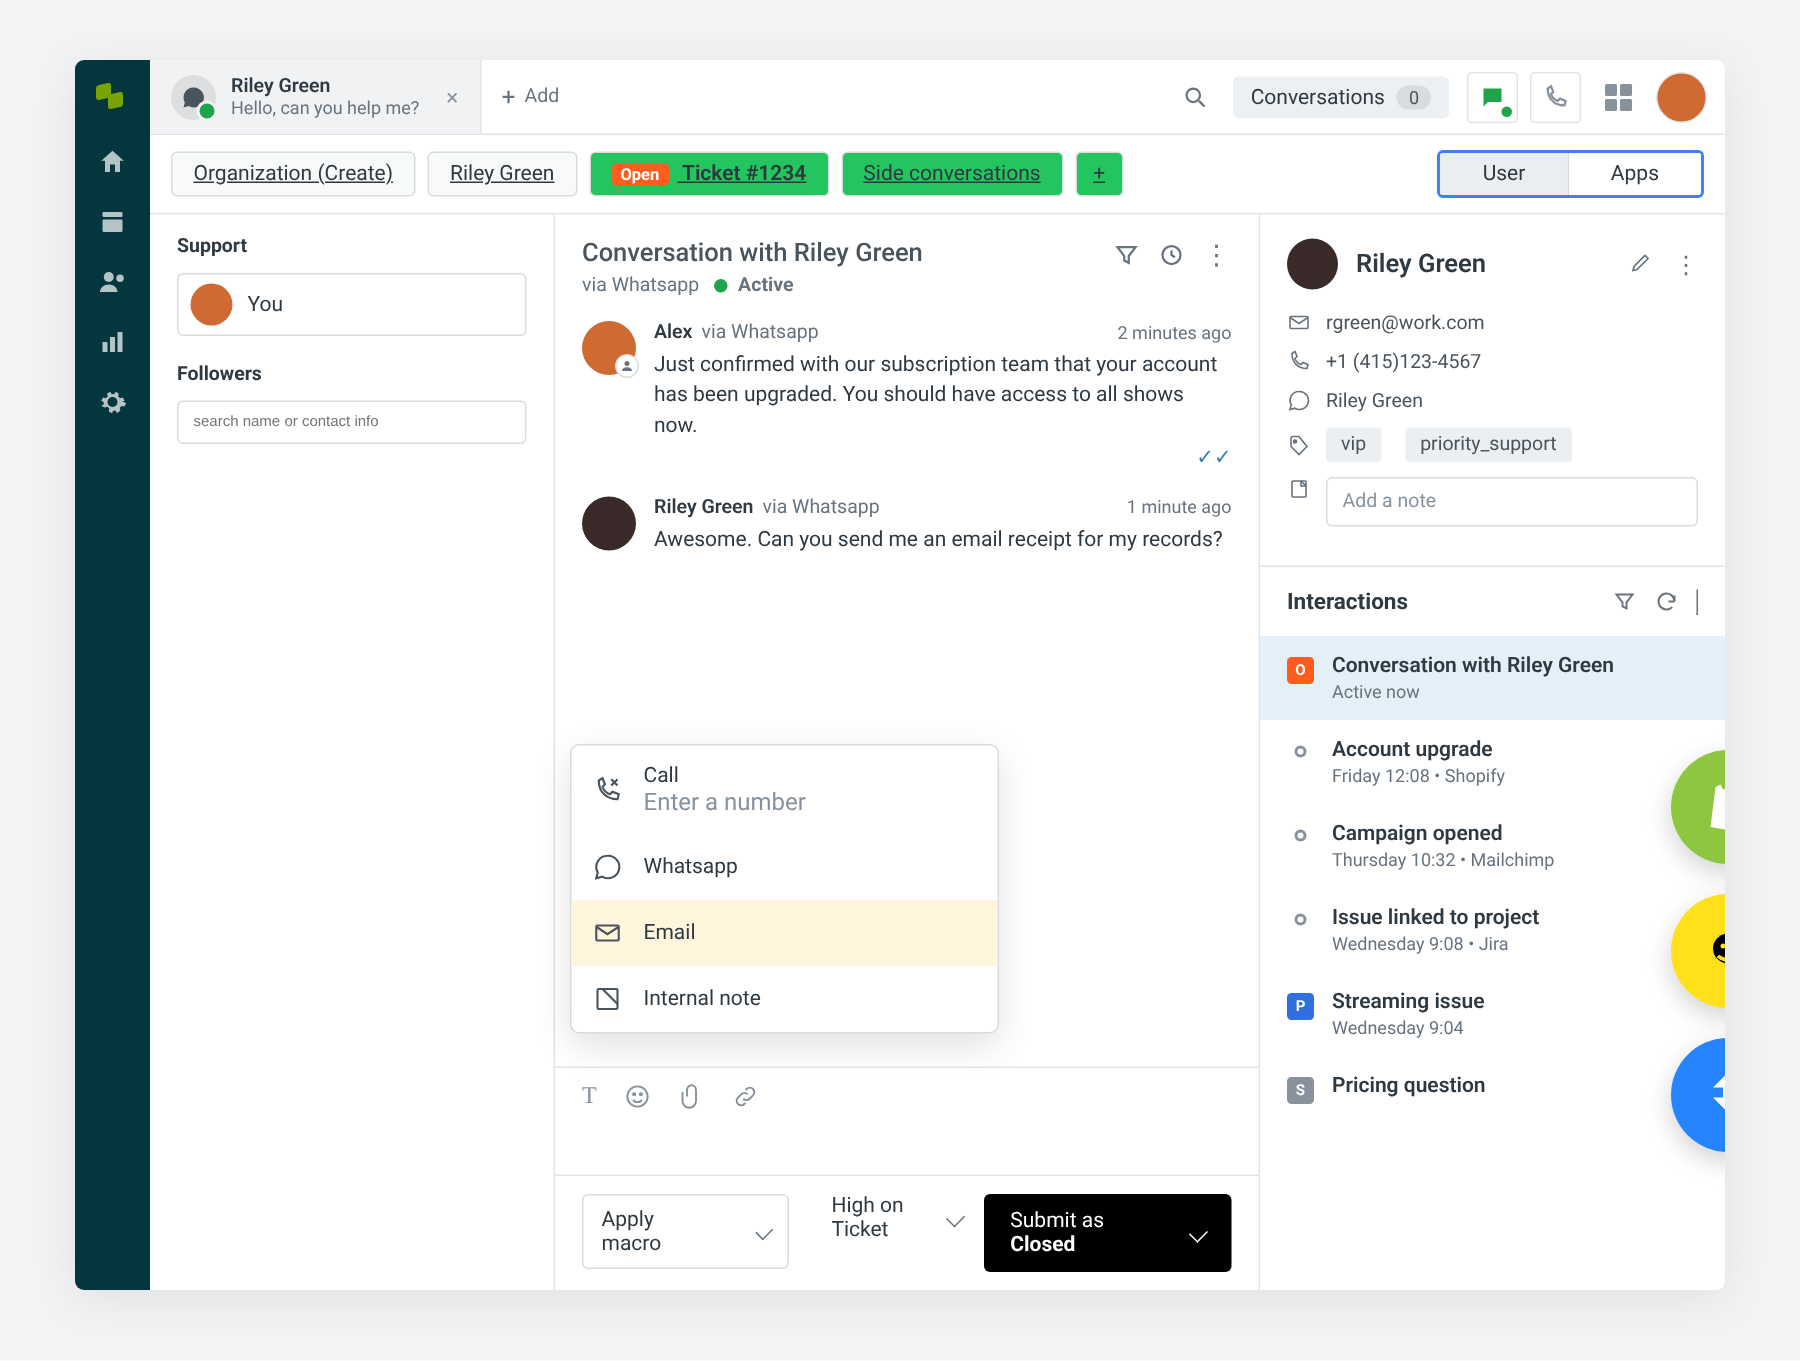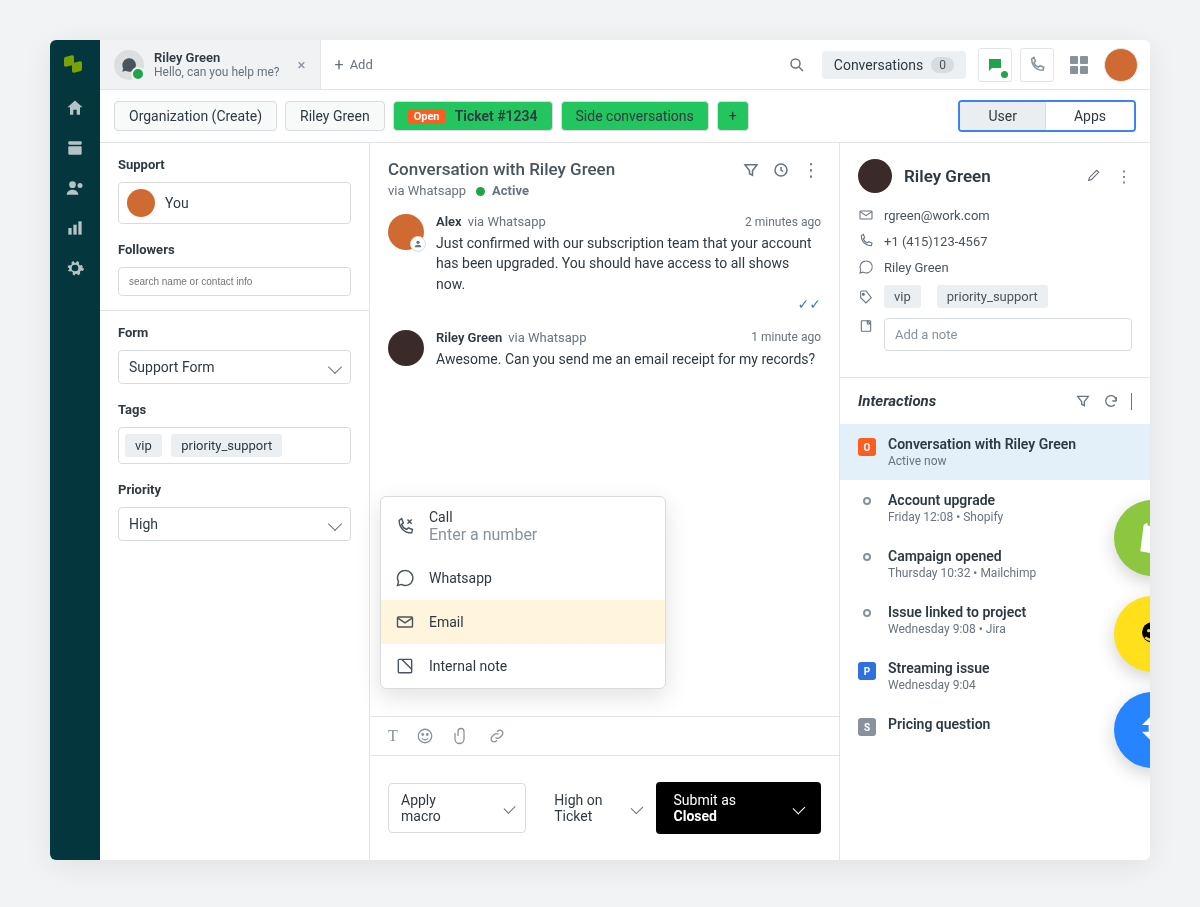--- a/index.html
+++ b/index.html
@@ -106,21 +106,21 @@
 }
 .topbar .grid-ic div {
   width:18px; height:18px; display:grid; grid-template-columns:1fr 1fr; grid-template-rows:1fr 1fr; gap:2px;
 }
 .topbar .grid-ic span { background:#87929d; border-radius:1px; }
 
 
 .tabs-row {
   display:flex; align-items:center; padding:10px 14px; gap:8px; border-bottom:1px solid #e1e5e9;
 }
-.tabs-row .left, .tabs-row .right { display:flex; gap:8px; align-items:flex-start; }
+.tabs-row .left, .tabs-row .right { display:flex; gap:8px; align-items:flex-start;text-decoration:underline; }
 .tabs-row .tab {
   border:1px solid #d8dcde; background:#22c55e; border-radius:4px; padding:6px 14px; font-size:14px; color:#2f3941; cursor:pointer;
 }
 .tabs-row .tab.light { background:#f8f9f9; }
 .tabs-row .tab .open-badge {
   display:inline-block; background:#ff5d1f; color:#fff; font-size:11px; font-weight:700; padding:1px 6px; border-radius:3px; margin-right:6px; vertical-align:middle;
 }
 .tabs-row .tab.ticket { font-weight:600; }
 .tabs-row .tab.plus { width:32px; text-align:center; padding:6px 0; }
 .tabs-row .spacer2 { flex:1; }
@@ -202,21 +202,21 @@
 .composer-chip-line .chip {
   background:#eceff1; border-radius:14px; padding:3px 10px 3px 4px; display:flex; align-items:center; gap:6px; font-size:12px; font-weight:600;
 }
 
 .composer-toolbar {
   border-top:1px solid #e1e5e9; padding:10px 18px; display:flex; gap:18px; color:#87929d;
 }
 .composer-toolbar span { cursor:pointer; }
 
 .footer-bar {
-  border-top:1px solid #e1e5e9; padding:26px 18px; display:flex; align-items:center; gap:14px;
+  border-top:1px solid #e1e5e9; padding:12px 18px; display:flex; align-items:flex-start; gap:14px;margin-top:33px;
 }
 .footer-bar .macro { border:1px solid #d8dcde; border-radius:4px; padding:8px 12px; display:flex; align-items:center; gap:50px; cursor:pointer; }
 .footer-bar .spacer3 { flex:1; }
 .footer-bar .stay { cursor:pointer; display:flex; align-items:center; gap:8px; color:#2f3941; }
 .footer-bar .submit {
   background:#000; color:#fff; border-radius:4px; padding:10px 18px; display:flex; align-items:center; gap:40px; cursor:pointer; font-size:14px;
 }
 .footer-bar .submit .chev { border-color:#fff; }
 
 
@@ -226,21 +226,21 @@
 .user-card .head .tools { margin-left:auto; display:flex; gap:14px; color:#68737d; }
 .user-card .row { display:flex; gap:10px; font-size:13px; color:#49545c; margin-bottom:10px; align-items:center; }
 .user-card .row svg { width:16px; height:16px; color:#68737d; flex-shrink:0; }
 .user-card .note-input {
   border:1px solid #d8dcde; border-radius:4px; padding:8px 10px; color:#87929d; font-size:13px; margin-left:26px;
 }
 
 .interactions-head {
   padding:14px 18px; display:flex; align-items:center; gap:12px;
 }
-.interactions-head h4 { font-size:15px; font-weight:700; flex:1;font-style:italic; }
+.interactions-head h4 { font-size:15px; font-weight:700; flex:1; }
 .interactions-head span { cursor:pointer; color:#68737d; }
 .interaction-list { }
 .interaction-item {
   padding:12px 18px 12px 18px; display:flex; gap:12px; align-items:flex-start;
 }
 .interaction-item.active { background:#e3eff9; }
 .interaction-item .marker {
   width:18px; height:18px; border-radius:3px; display:flex; align-items:center; justify-content:center; font-size:10px; font-weight:700; color:#fff; flex-shrink:0; margin-top:2px;
 }
 .interaction-item .marker.open { background:#ff5d1f; }
@@ -376,37 +376,20 @@
 
       <div class="col-left">
         <div class="section">
           <h4>Support</h4>
           <div class="assignee-box">
             <div class="avatar-sm"></div>
             <span>You</span>
           </div>
           <h4 style="margin-top:18px;">Followers</h4>
           <input class="text-input" placeholder="search name or contact info" style="">
-        </div>
-        <div class="section">
-          <h4>Form</h4>
-          <div class="select-box">
-            <span>Support Form</span>
-            <span class="chev"></span>
-          </div>
-          <h4 style="margin-top:18px;">Tags</h4>
-          <div class="tags-wrap">
-            <span class="tag">vip</span>
-            <span class="tag">priority_support</span>
-          </div>
-          <h4 style="margin-top:18px;">Priority</h4>
-          <div class="select-box">
-            <span>High</span>
-            <span class="chev"></span>
-          </div>
         </div>
       </div>
 
       <div class="col-mid">
         <div class="convo-header">
           <div>
             <h3>Conversation with Riley Green</h3>
             <div class="sub">
               <span>via Whatsapp</span>
               &nbsp;&nbsp;<span class="status-dot"></span>

